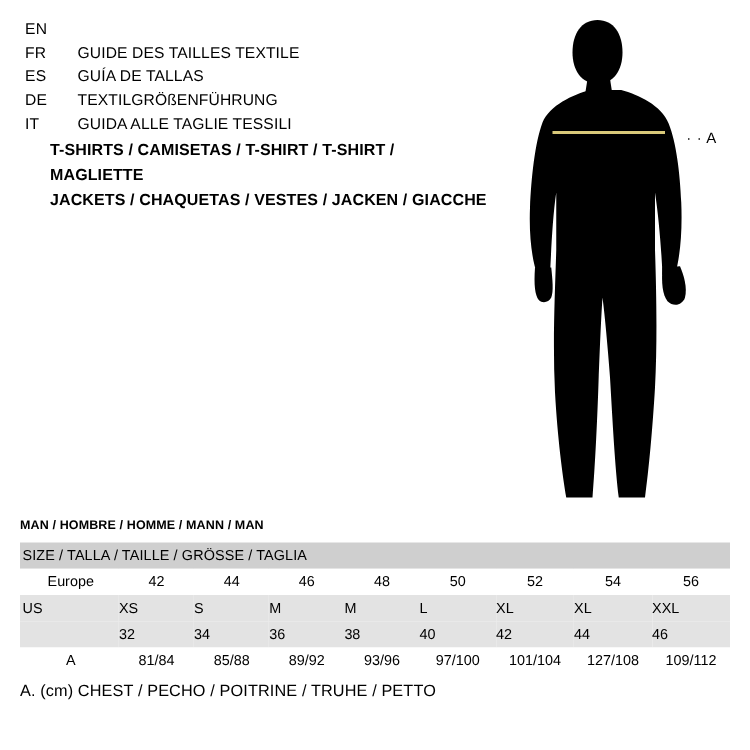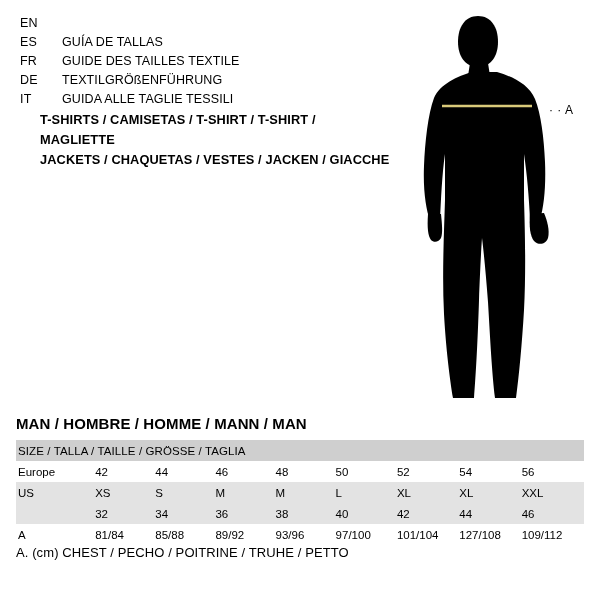--- a/index.html
+++ b/index.html
@@ -76,68 +76,68 @@
   }
 
   
   .table-wrap {
     position: absolute;
     top: 415px;
     left: 16px;
     width: 568px;
   }
   .man-title {
-    font-size: 15px;
+    font-size: 10px;
     font-weight: bold;
     letter-spacing: .1px;
     margin-bottom: 8px;
   }
   table.size-table {
     border-collapse: collapse;
     width: 568px;
     font-size: 11.5px;
   }
   table.size-table td {
     padding: 2px 0 2px 0;
     height: 17px;
     vertical-align: middle;
   }
   .row-head td {
     background: #cfcfcf;
     font-size: 11.5px;
     letter-spacing: .1px;
   }
   .row-shade td { background: #e3e3e3; }
-  .row-plain td { background: #ffffff; }
+  .row-plain td { background: #ffffff; text-align: center; }
   .col-label { width: 86px; padding-left: 2px !important; }
   .col-val  { width: 67px; text-align: left; }
   .footnote {
     position: absolute;
     top: 545px;
     left: 16px;
     font-size: 13px;
     letter-spacing: .1px;
   }
 </style>
 </head>
 <body>
 
 <div class="page">
 
   <div class="legend">
     <div class="legend-row">
       <div class="legend-code">EN</div>
     </div>
     <div class="legend-row">
+      <div class="legend-code">FR</div>
+      <div class="legend-text">GUIDE DES TAILLES TEXTILE</div>
+    </div>
+    <div class="legend-row">
       <div class="legend-code">ES</div>
       <div class="legend-text">GUÍA DE TALLAS</div>
-    </div>
-    <div class="legend-row">
-      <div class="legend-code">FR</div>
-      <div class="legend-text">GUIDE DES TAILLES TEXTILE</div>
     </div>
     <div class="legend-row">
       <div class="legend-code">DE</div>
       <div class="legend-text">TEXTILGRÖßENFÜHRUNG</div>
     </div>
     <div class="legend-row">
       <div class="legend-code">IT</div>
       <div class="legend-text">GUIDA ALLE TAGLIE TESSILI</div>
     </div>
   </div>

